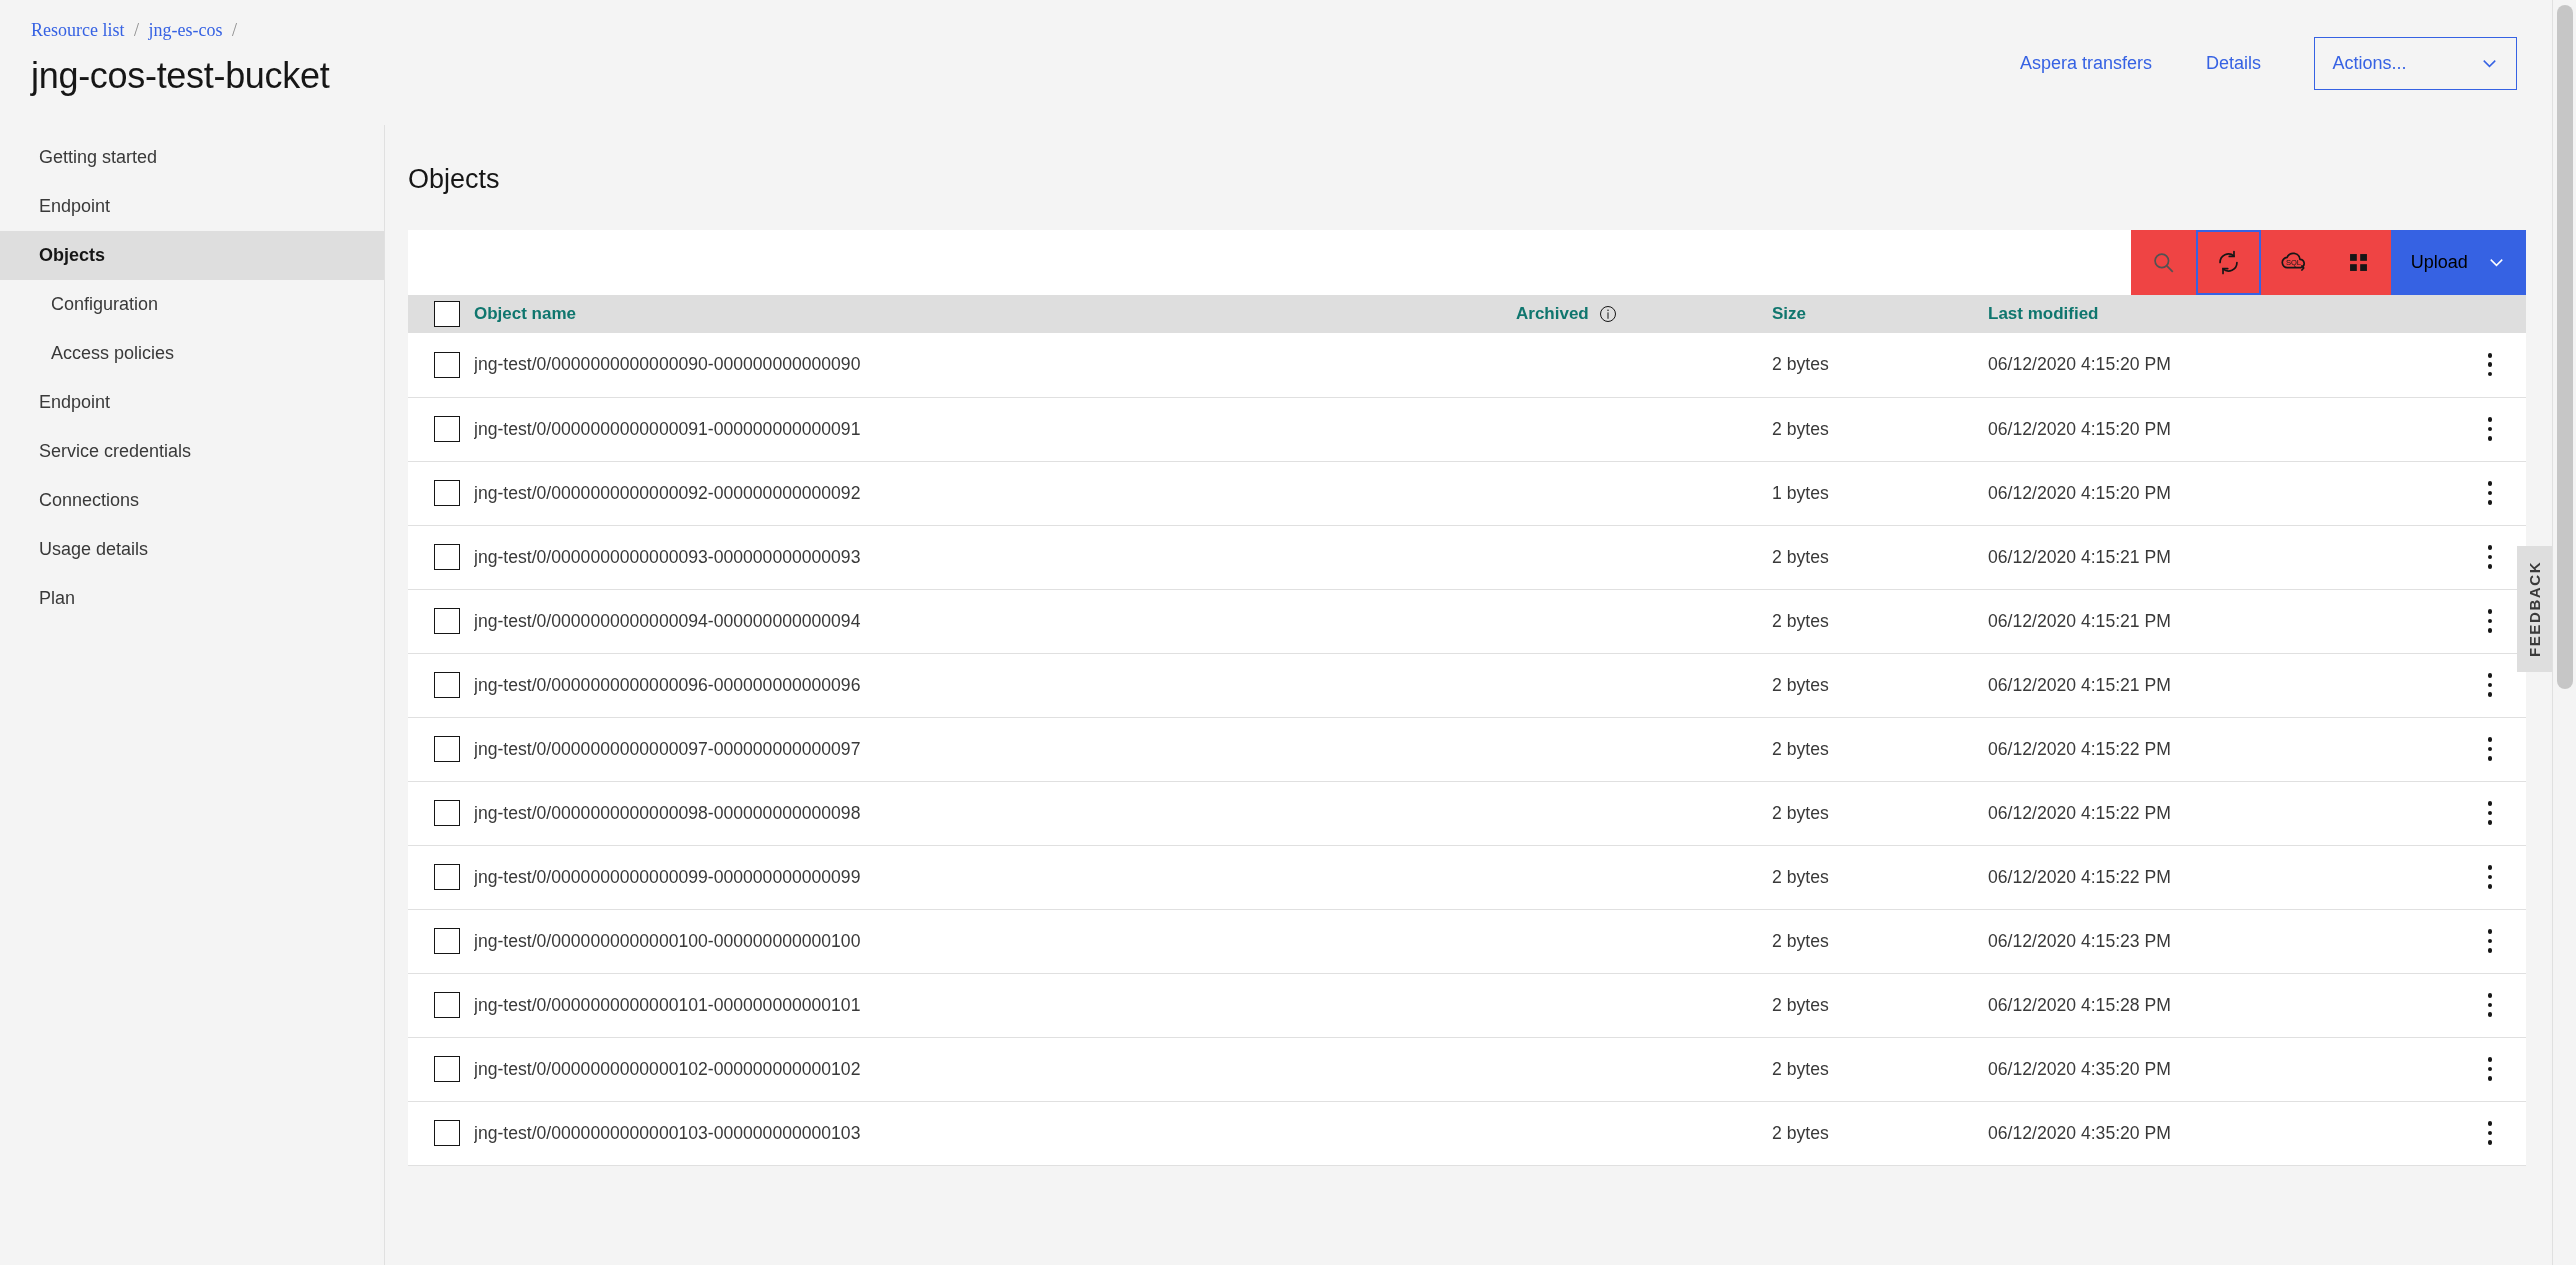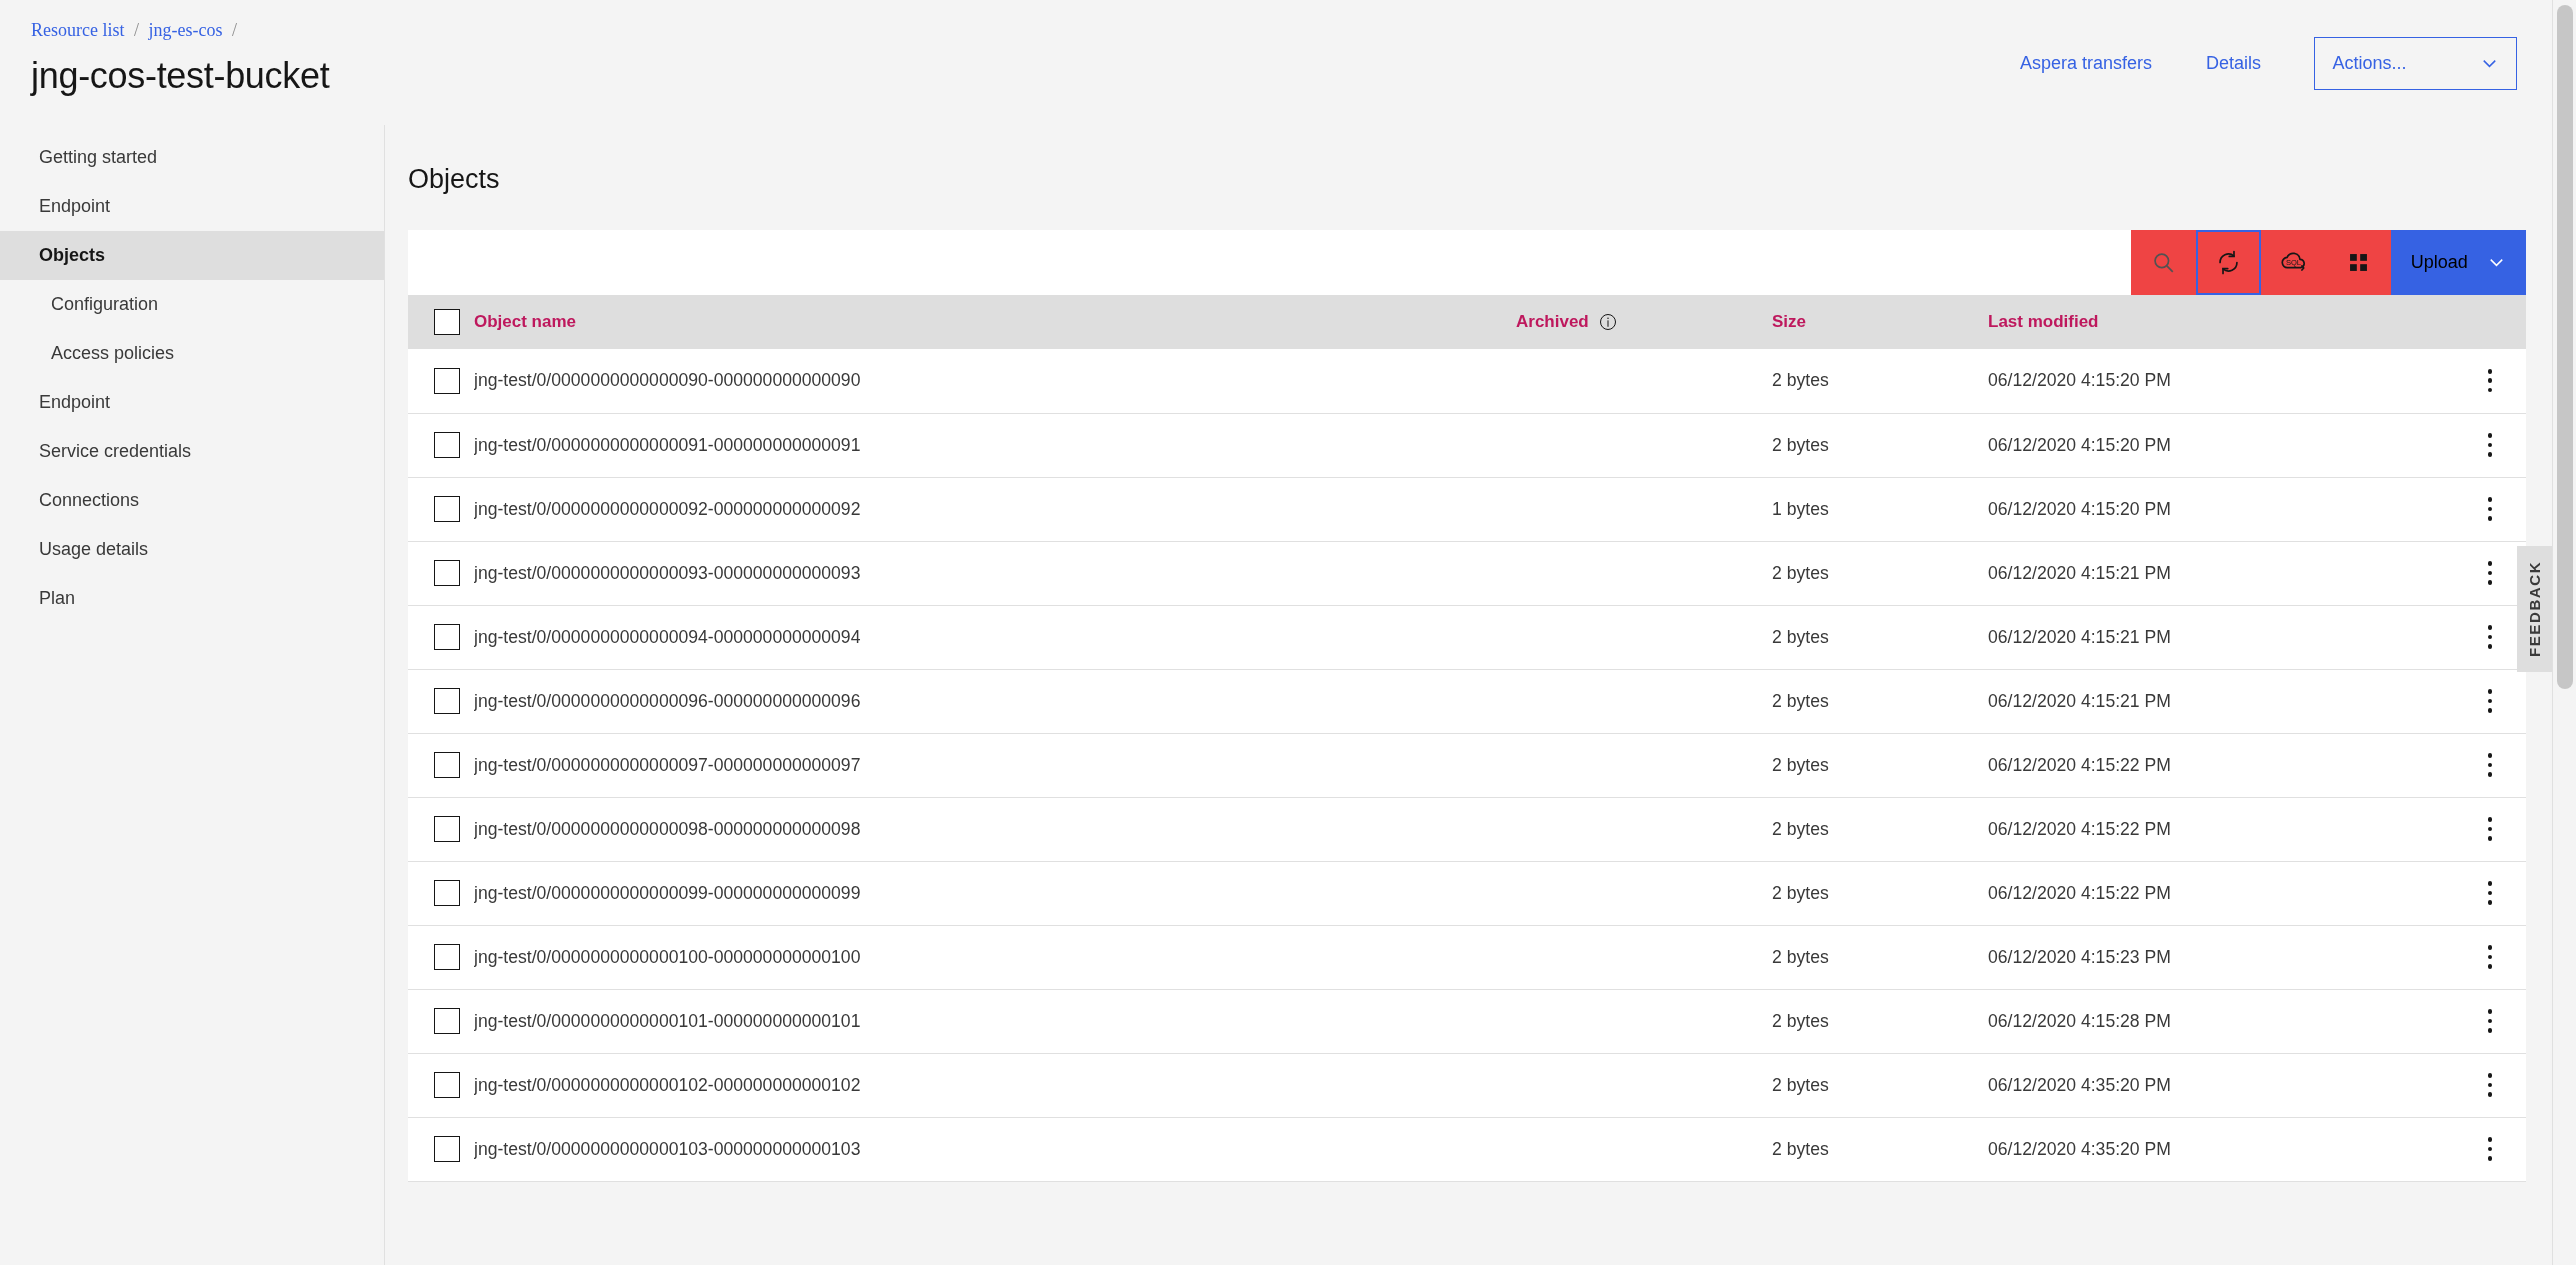--- a/index.html
+++ b/index.html
@@ -167,24 +167,24 @@
   .upload-btn svg { width: 23px; height: 23px; display: block; }
 
   
   table.objects {
     width: 100%;
     border-collapse: collapse;
     table-layout: fixed;
   }
   table.objects thead th {
     background: #dedede;
-    height: 54px;
+    height: 38px;
     font-size: 17px;
     font-weight: 700;
-    color: #be185d;
+    color: #0f766e;
     text-align: left;
     padding: 0;
     vertical-align: middle;
   }
   table.objects tbody td {
     height: 64px;
     font-size: 17.6px;
     color: #393939;
     padding: 0;
     vertical-align: middle;

